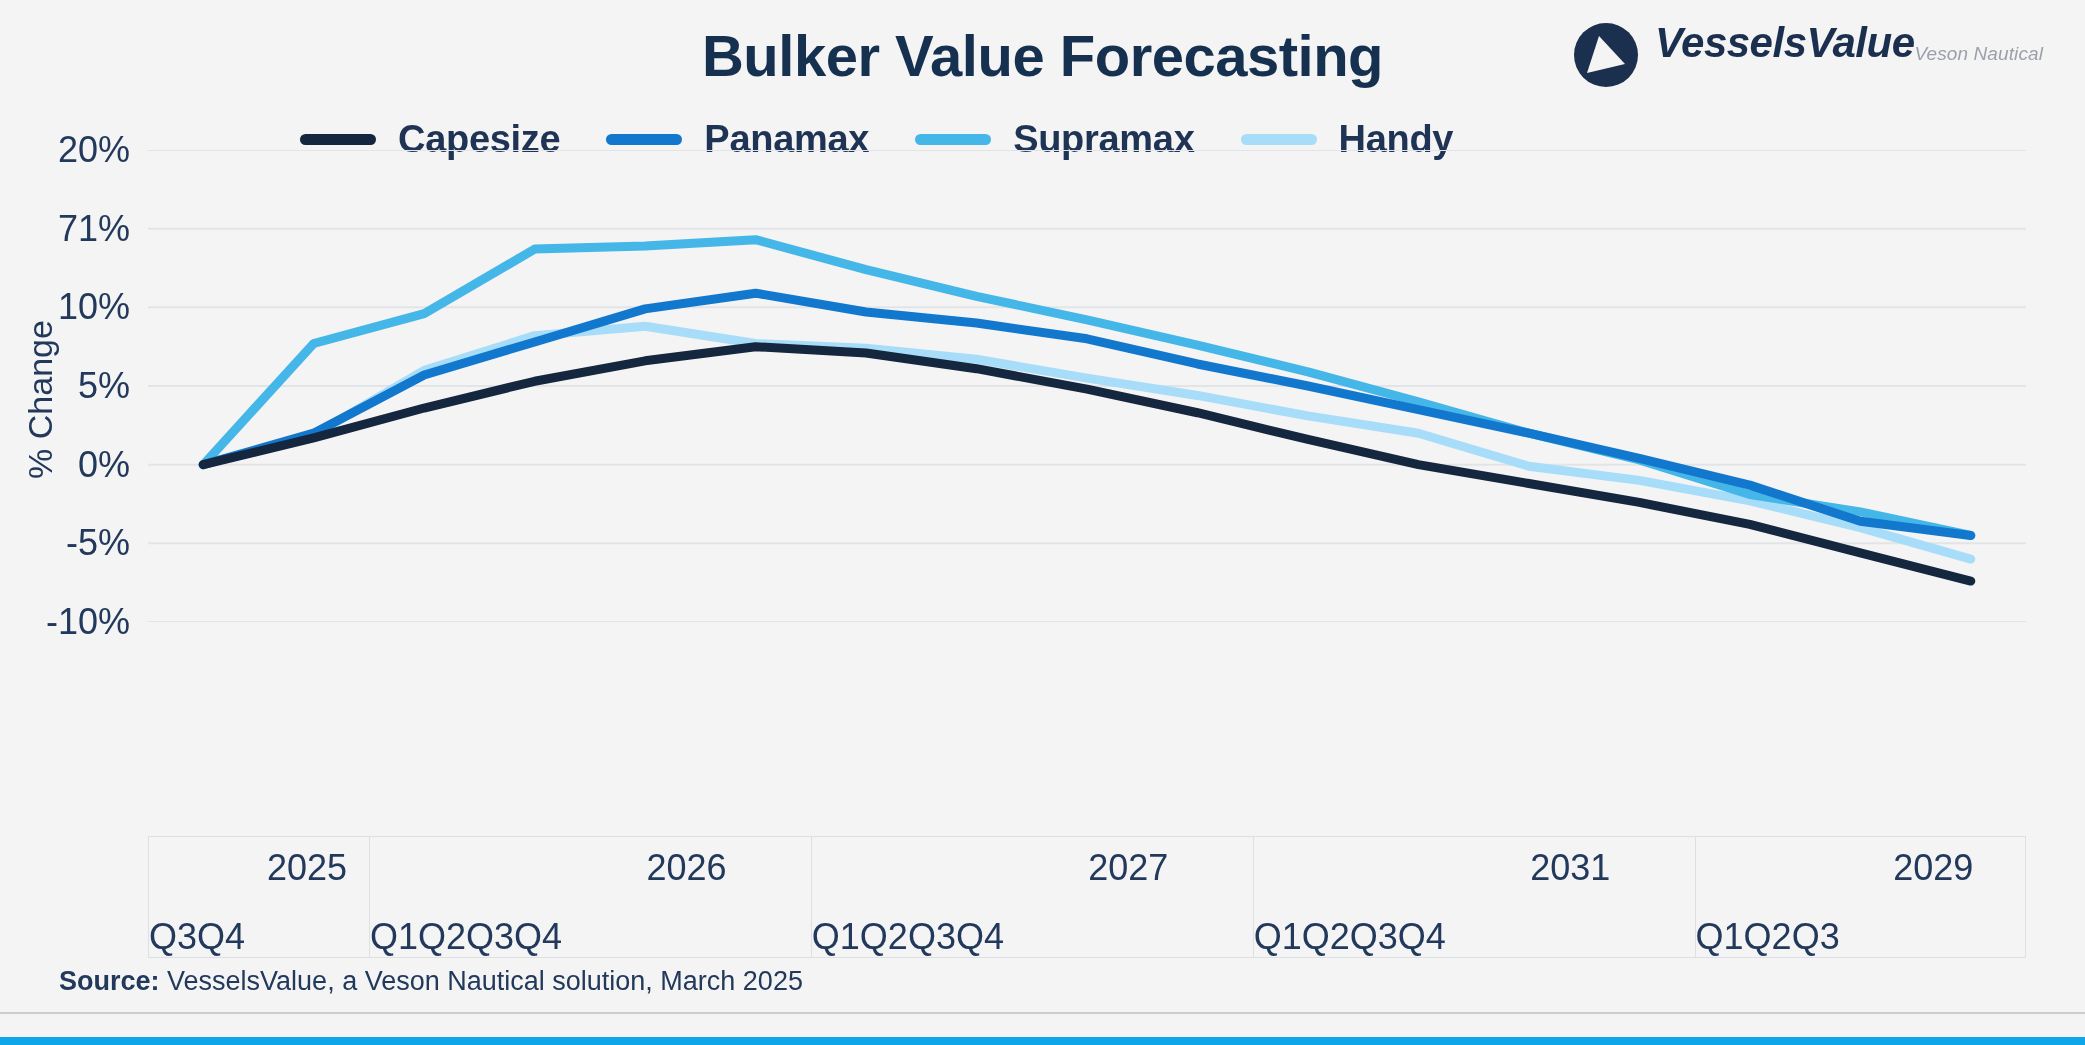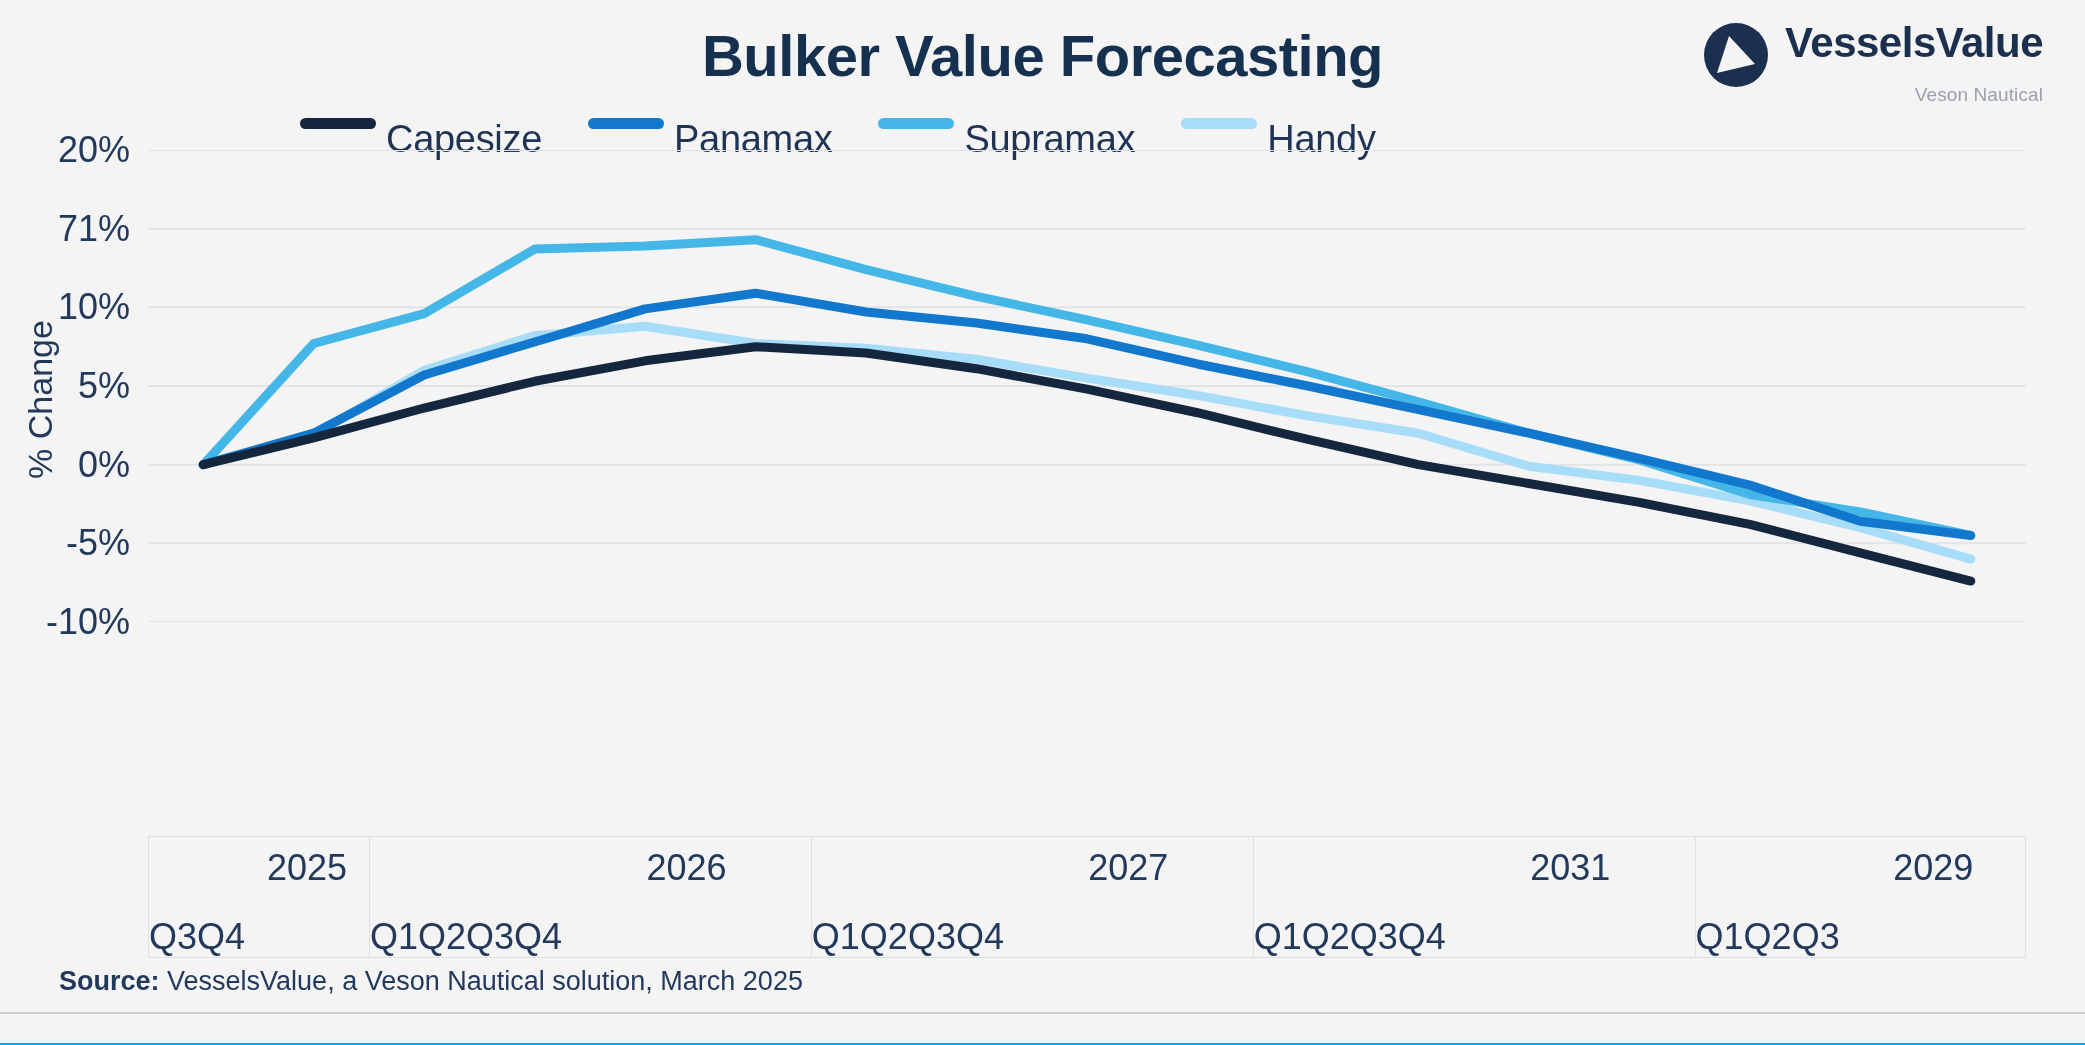--- a/index.html
+++ b/index.html
@@ -10,21 +10,21 @@
   body {
     font-family: "Liberation Sans", sans-serif;
   }
   #root {
     position: relative;
     width: 2085px;
     height: 1045px;
     background: #f4f4f4;
     overflow: hidden;
     box-sizing: border-box;
-    border-bottom: 2px solid #0ea5e9;
+    border-bottom: 8px solid #0ea5e9;
   }
 
   
   .chart-title {
     position: absolute;
     left: 0;
     top: 22px;
     width: 2085px;
     text-align: center;
     font-size: 58px;
@@ -35,21 +35,21 @@
 
   .logo-block {
     position: absolute;
     right: 42px;
     top: 22px;
     display: flex;
     align-items: flex-start;
     gap: 16px;
   }
   .logo-mark { width: 66px; height: 66px; flex: 0 0 auto; }
-  .logo-text-wrap { display: flex; flex-direction: column; align-items: flex-end; }
+  .logo-text-wrap { display: flex; flex-direction: row; align-items: flex-end; font-style: italic; }
   .logo-word {
     font-size: 42px;
     font-weight: bold;
     color: #1b2f4e;
     line-height: 1.02;
     letter-spacing: -0.5px;
   }
   .logo-sub {
     font-size: 19px;
     color: #9aa1ab;
@@ -60,21 +60,21 @@
 
   
   .legend {
     position: absolute;
     left: 300px;
     top: 118px;
     display: flex;
     align-items: center;
     gap: 46px;
   }
-  .legend-item { display: flex; gap: 10px; }
+  .legend-item { display: flex; align-items: center; gap: 22px; font-weight: bold; }
   .legend-swatch {
     width: 76px;
     height: 11px;
     border-radius: 6px;
     display: inline-block;
   }
   .legend-label {
     font-size: 38px;
     color: #1f3354;
     letter-spacing: -0.3px;

